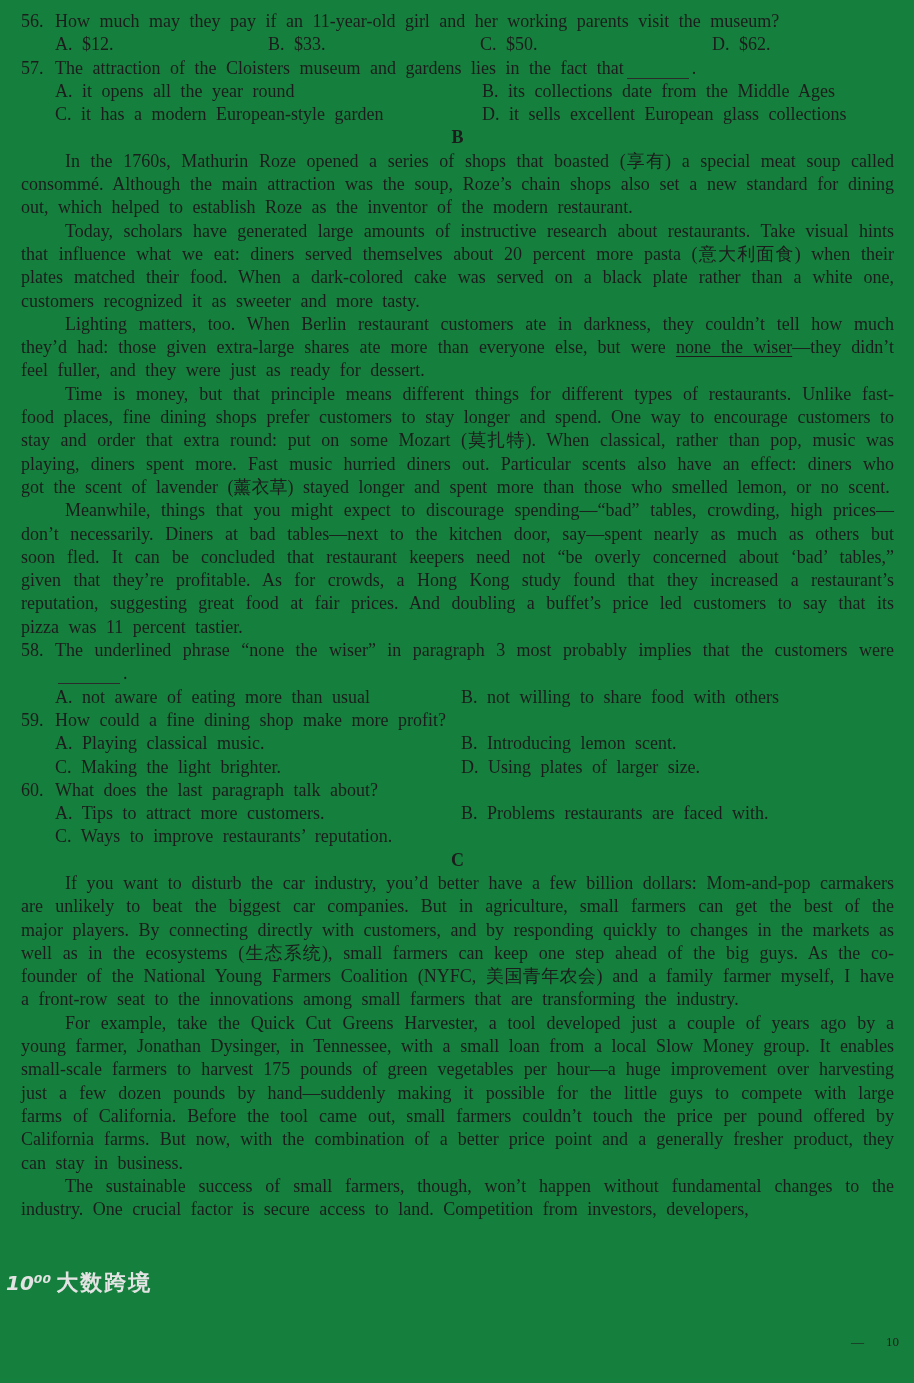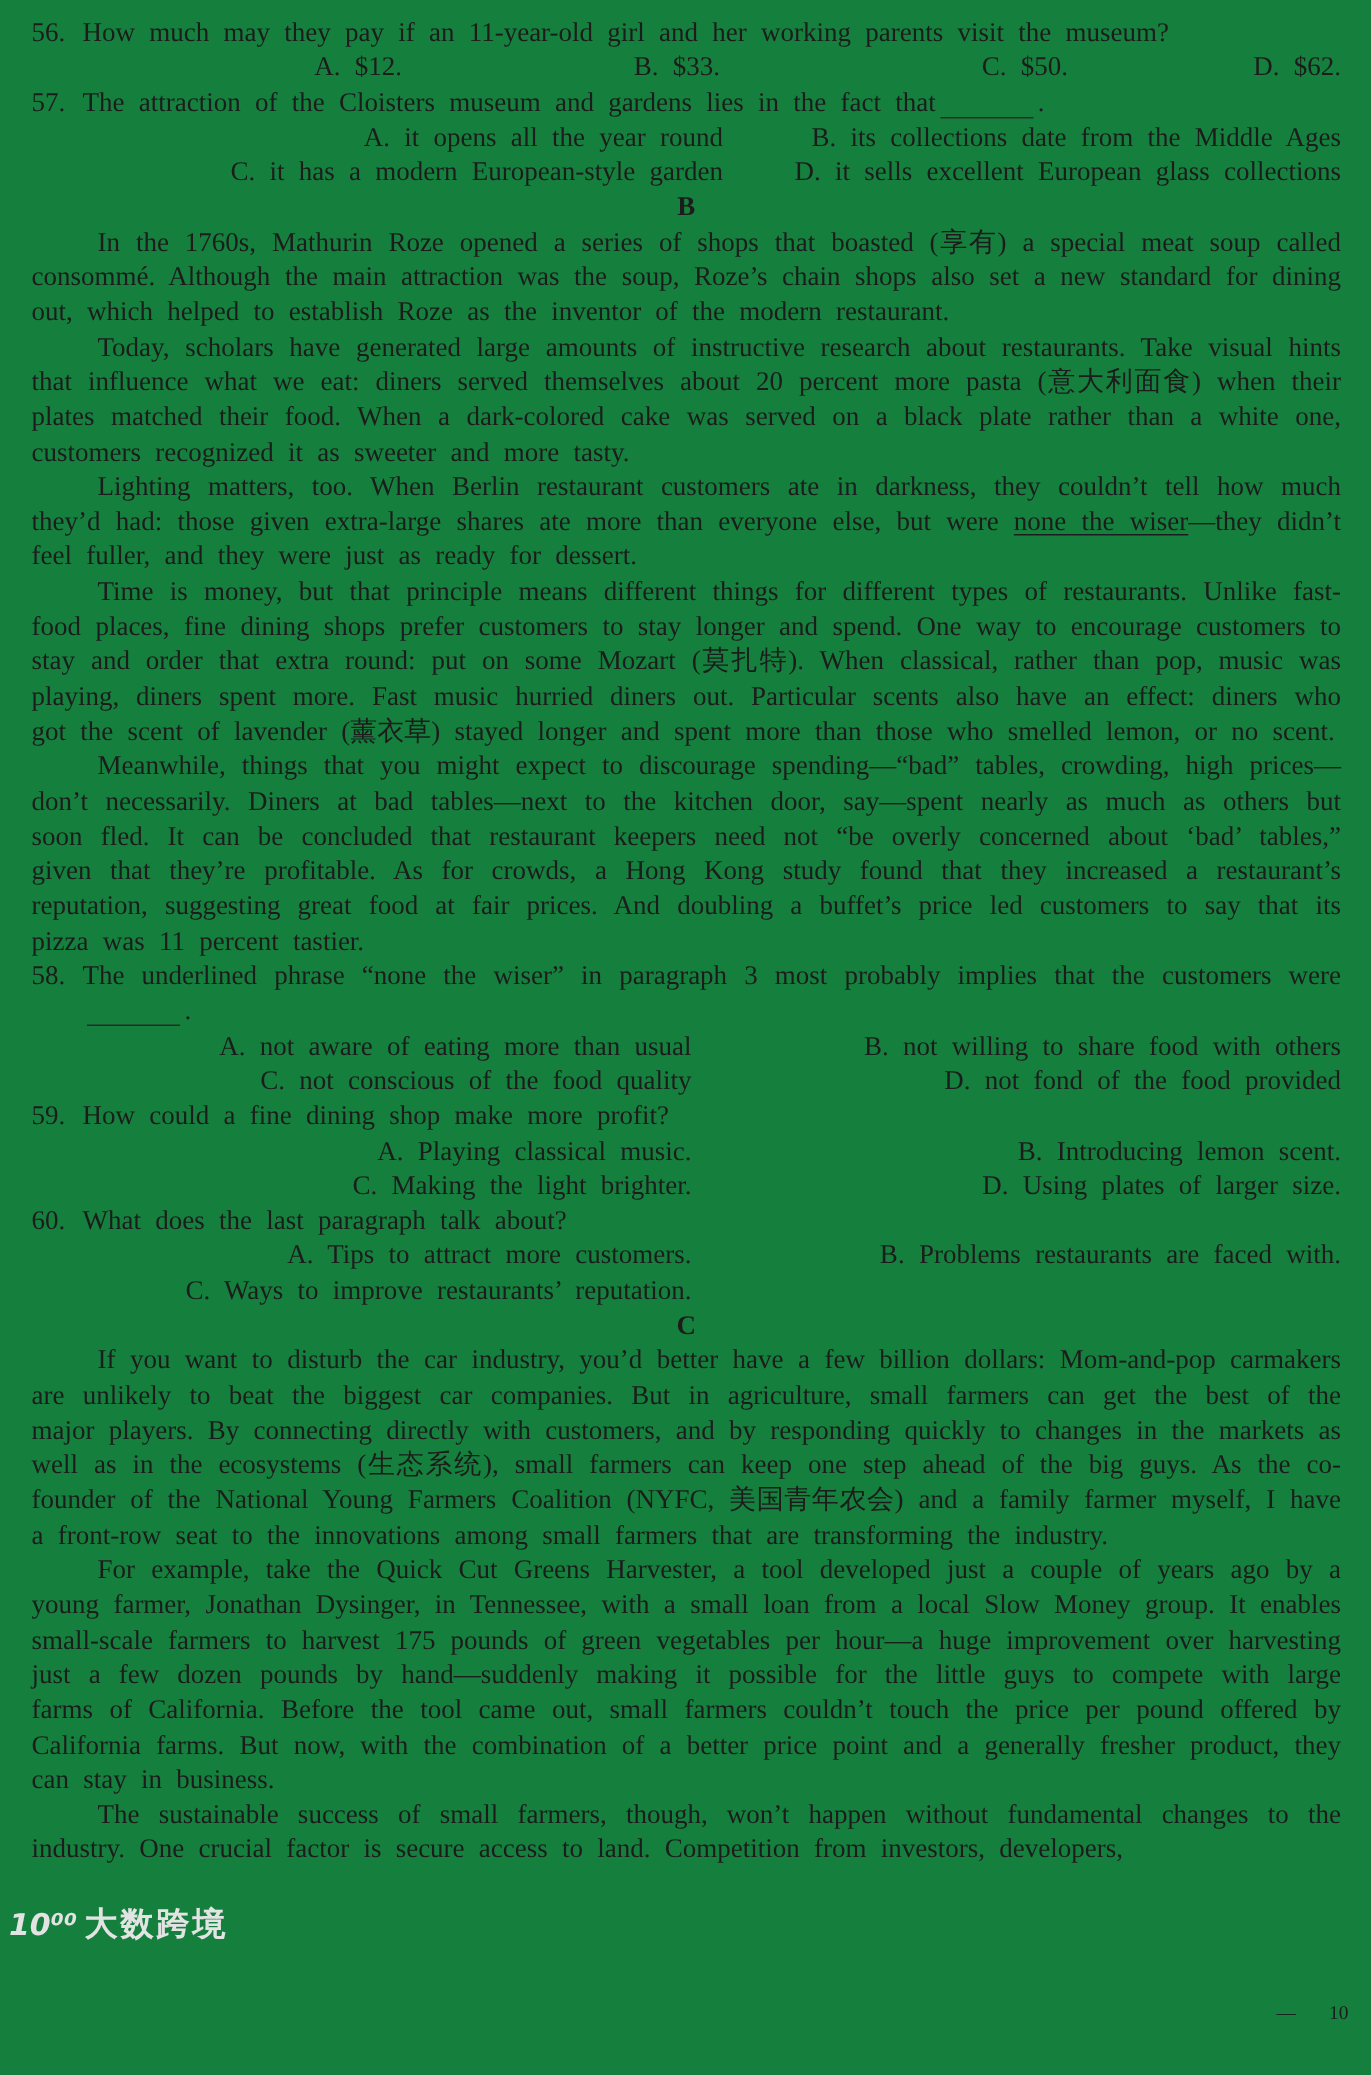--- a/index.html
+++ b/index.html
@@ -14,21 +14,21 @@
   }
   .content{
     position:absolute;left:21px;top:10px;width:873px;
     font-size:18px;line-height:23.3px;word-spacing:5px;
   }
   .question{text-align:justify;padding-left:34px;text-indent:-34px;}
   .q-num{display:inline-block;width:34px;text-indent:0;}
   .opt-row4{display:grid;grid-template-columns:213px 212px 232px 1fr;padding-left:34px;}
   .opt-row2{display:grid;grid-template-columns:427px 1fr;padding-left:34px;}
   .opt-row2b{display:grid;grid-template-columns:406px 1fr;padding-left:34px;}
-  .opt{white-space:nowrap;overflow:visible;text-align:right;}
+  .opt{white-space:nowrap;overflow:visible;}
   .section-header{text-align:center;font-weight:700;}
   .para{text-align:justify;text-indent:44px;}
   .blank{
     display:inline-block;width:62px;height:4px;
     border-bottom:1.6px solid #2b2b2b;vertical-align:-5px;
     margin:0 3px;
   }
   .ul-phrase{text-decoration:underline;text-underline-offset:3px;}
   .footer{
     position:absolute;top:1334px;left:0;width:100%;
@@ -79,24 +79,20 @@
     <div class="para">Time is money, but that principle means different things for different types of restaurants. Unlike fast-food places, fine dining shops prefer customers to stay longer and spend. One way to encourage customers to stay and order that extra round: put on some Mozart (莫扎特). When classical, rather than pop, music was playing, diners spent more. Fast music hurried diners out. Particular scents also have an effect: diners who got the scent of lavender (薰衣草) stayed longer and spent more than those who smelled lemon, or no scent.</div>
     <div class="para">Meanwhile, things that you might expect to discourage spending—“bad” tables, crowding, high prices—don’t necessarily. Diners at bad tables—next to the kitchen door, say—spent nearly as much as others but soon fled. It can be concluded that restaurant keepers need not “be overly concerned about ‘bad’ tables,” given that they’re profitable. As for crowds, a Hong Kong study found that they increased a restaurant’s reputation, suggesting great food at fair prices. And doubling a buffet’s price led customers to say that its pizza was 11 percent tastier.</div>
 
     <div class="question">
       <span class="q-num">58.</span><span>The underlined phrase “none the wiser” in paragraph 3 most probably implies that the customers were</span><span class="blank"></span><span>.</span>
     </div>
     <div class="opt-row2b">
       <div class="opt">A. not aware of eating more than usual</div>
       <div class="opt">B. not willing to share food with others</div>
     </div>
-    <div class="opt-row2b">
-      <div class="opt">C. not conscious of the food quality</div>
-      <div class="opt">D. not fond of the food provided</div>
-    </div>
 
     <div class="question">
       <span class="q-num">59.</span><span>How could a fine dining shop make more profit?</span>
     </div>
     <div class="opt-row2b">
       <div class="opt">A. Playing classical music.</div>
       <div class="opt">B. Introducing lemon scent.</div>
     </div>
     <div class="opt-row2b">
       <div class="opt">C. Making the light brighter.</div>

